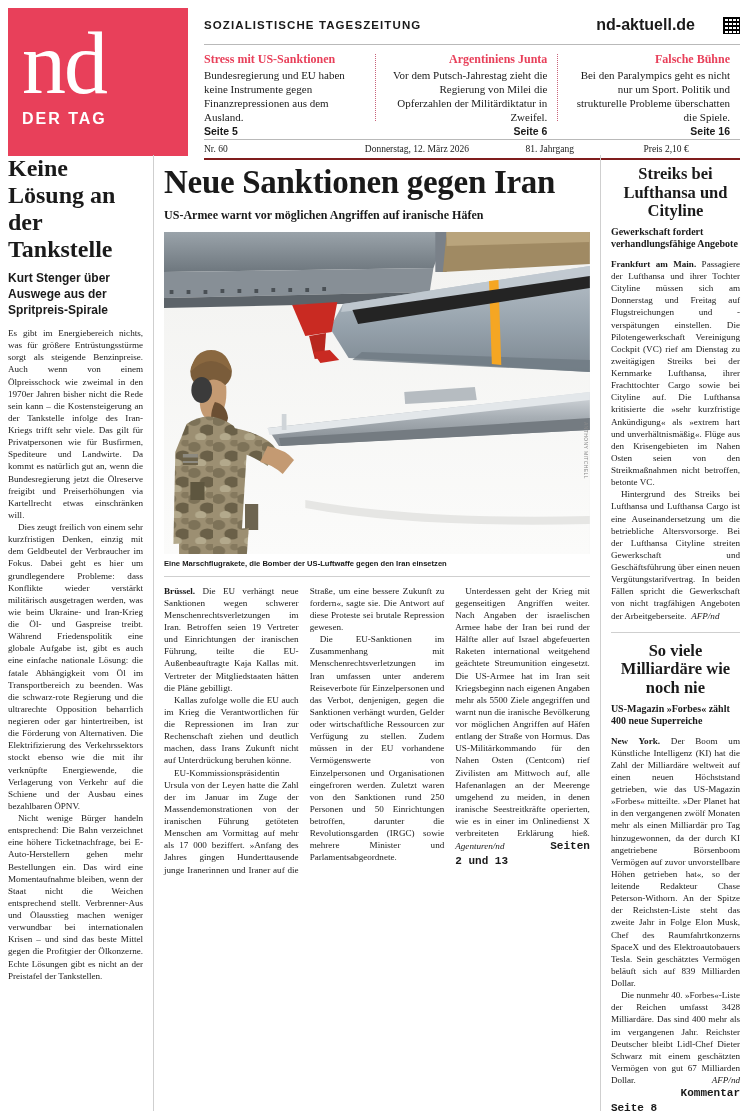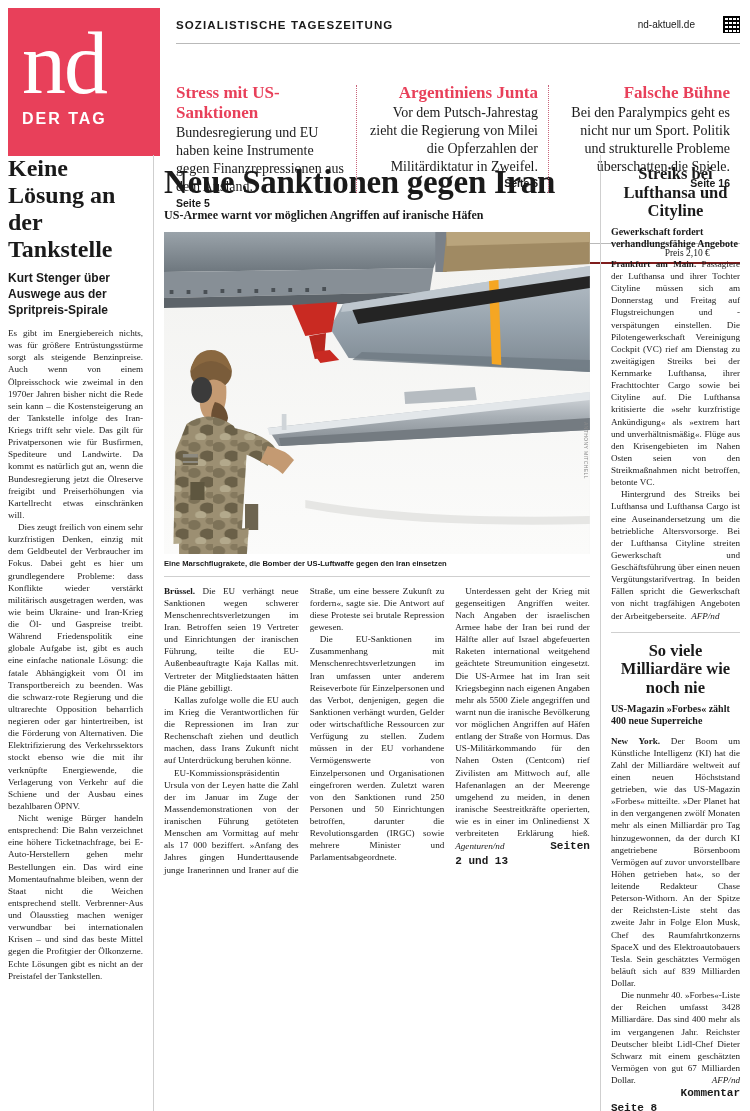--- a/index.html
+++ b/index.html
@@ -8,79 +8,79 @@
     background: #ffffff;
     font-family: "Liberation Serif", serif;
     color: #1a1a1a;
     overflow: hidden;
   }
   .page { position: relative; width: 750px; height: 1111px; background:#fff; }
 
   
   .masthead { display: flex; height: 155px; padding: 8px 10px 0 8px; }
   .logo-box {
-    width: 152px; background: #e8405a; color: #fff;
+    width: 180px; background: #e8405a; color: #fff;
     display: flex; flex-direction: column; justify-content: center;
     padding: 6px 12px 10px 14px; height: 148px;
   }
   .logo-nd {
     font-family: "Liberation Serif", serif;
     font-size: 88px; line-height: 0.82; font-weight: 400;
     letter-spacing: -2px; margin-top: -4px;
   }
   .logo-sub {
     font-family: "Liberation Sans", sans-serif;
     font-weight: bold; font-size: 16px; letter-spacing: 2px;
     margin-top: 10px;
   }
-  .mast-right { flex: 1; padding-left: 16px; display:flex; flex-direction:column;gap:32px; }
+  .mast-right { flex: 1; padding-left: 16px; display:flex; flex-direction:column; }
   .mast-top {
     display: flex; align-items: center; justify-content: space-between;
     padding: 8px 0 10px 0; border-bottom: 1px solid #b9b9b9;
   }
   .mast-slogan {
     font-family: "Liberation Sans", sans-serif;
     font-weight: bold; font-size: 11.5px; letter-spacing: 1.1px;
   }
   .mast-url {
     font-family: "Liberation Sans", sans-serif;
-    font-weight: normal; font-size: 10px; margin-left: auto; margin-right: 28px;
+    font-weight: bold; font-size: 16px; margin-left: auto; margin-right: 28px;
   }
   .qr {
     width: 17px; height: 17px;
     background-image:
       linear-gradient(90deg,#000 25%,transparent 25%,transparent 50%,#000 50%,#000 62%,transparent 62%),
       linear-gradient(0deg,#000 18%,transparent 18%,transparent 38%,#000 38%,#000 52%,transparent 52%,transparent 72%,#000 72%);
     background-size: 4px 4px, 4px 4px;
     background-color:#fff; border: 1px solid #000;
   }
   .teasers { display: flex; flex: 1; padding-top: 7px; }
   .teaser { flex: 1; padding: 0 10px 0 0; position: relative; }
   .teaser + .teaser { padding-left: 12px; text-align: right; }
   .teaser + .teaser:before {
     content:""; position:absolute; left:0; top:2px; bottom:16px;
     border-left: 1px dotted #c8637a;
   }
   .teaser-kicker {
-    color: #e8405a; font-size: 17px; font-weight: bold;
+    color: #e8405a; font-size: 12px; font-weight: bold;
     font-family: "Liberation Serif", serif; margin-bottom: 1px;
   }
-  .teaser-text { font-size: 14px; line-height: 1.28; font-family: Liberation Serif, serif; }
+  .teaser-text { font-size: 11px; line-height: 1.28; font-family: Liberation Serif, serif; }
   .teaser-page {
     font-family: "Liberation Sans", sans-serif;
     font-weight: bold; font-size: 10.5px; margin-top: 1px;
   }
   .mast-bottom {
     display: flex; border-top: 1px solid #b9b9b9; border-bottom: 2px solid #7f1d1d;
     font-size: 9.5px; padding: 4px 0 4px 0; margin-top: 2px;
   }
   .mb-1 { width: 30%; }
   .mb-2 { width: 30%; }
   .mb-3 { width: 22%; }
-  .mb-4 { width: 18%; text-align: center; padding-right: 4px; }
+  .mb-4 { width: 18%; text-align: left; padding-right: 4px; }
 
   
   .content { display: flex; padding: 0 10px 0 8px; }
   .col-left   { width: 148px; padding-right: 10px; border-right: 1px solid #cfcfcf; }
   .col-mid    { width: 452px; padding: 0 10px; }
   .col-right  { width: 142px; padding-left: 10px; border-left: 1px solid #cfcfcf; }
 
   .section-tag {
     font-family: "Liberation Sans", sans-serif;
     font-weight: bold; font-size: 11px; letter-spacing: 1.4px;

